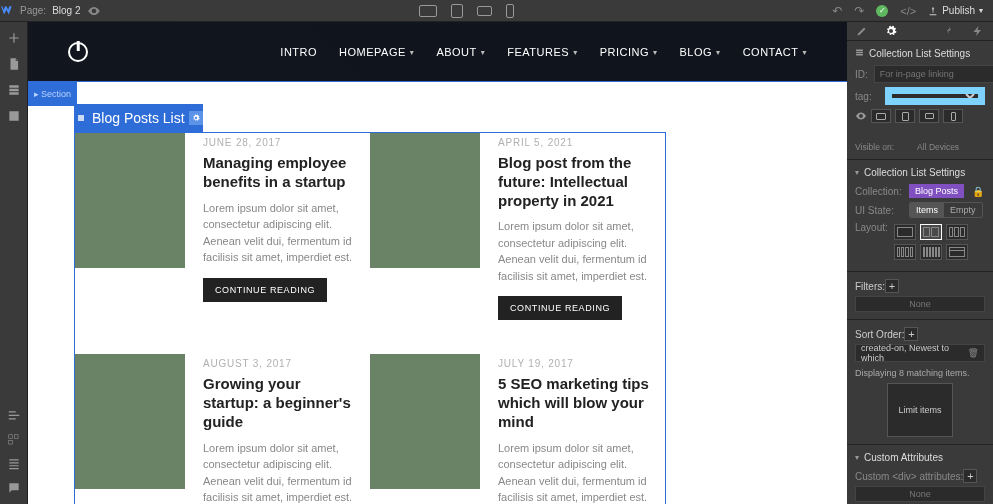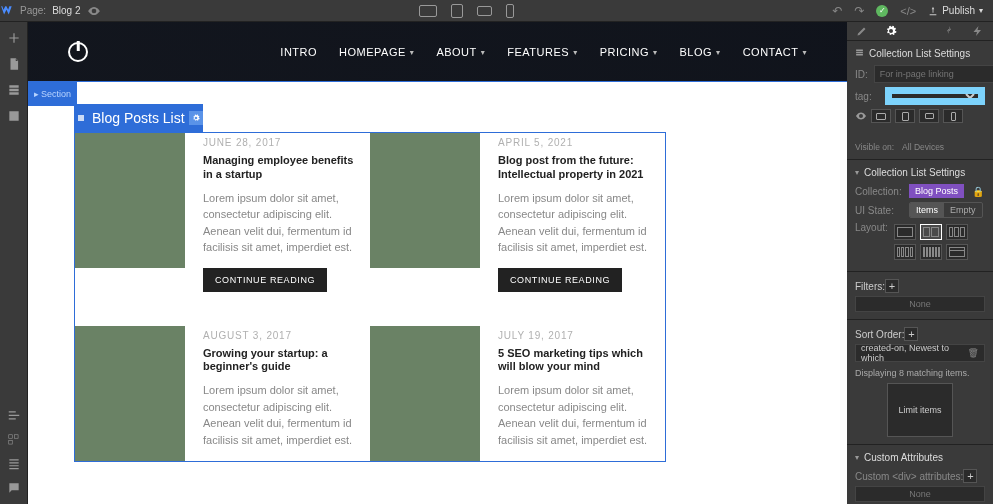--- a/index.html
+++ b/index.html
@@ -54,21 +54,21 @@
 
 .posts-grid{border:1px solid #2e6dd8;display:grid;grid-template-columns:1fr 1fr;gap:34px 0;padding:0;width:592px}
 .post{display:flex;gap:18px}
 .post .thumb{width:110px;height:135px;flex-shrink:0;background:#6a8265;display:block}
 .t0{background:linear-gradient(140deg,#4b5e3c 0%,#5d7a4a 40%,#8aa670 100%)}
 .t1{background:linear-gradient(160deg,#3a2e22 0%,#6b5a3d 50%,#8a7554 100%)}
 .t2{background:linear-gradient(150deg,#a9c8df 0%,#6a93b5 40%,#325672 100%)}
 .t3{background:linear-gradient(155deg,#2a241e 0%,#5a4c3a 40%,#7d6b52 100%)}
 .post-body{padding-top:4px;padding-right:12px}
 .post-date{font-size:10px;letter-spacing:.8px;color:#b0b0b0;text-transform:uppercase}
-.post-title{font-size:11px;font-weight:700;color:#222;margin:6px 0 8px;line-height:1.25}
+.post-title{font-size:15px;font-weight:700;color:#222;margin:6px 0 8px;line-height:1.25}
 .post-excerpt{font-size:11px;color:#888;line-height:1.5}
 .post-btn{display:inline-block;background:#222;color:#fff;font-size:9px;letter-spacing:.6px;padding:7px 12px;margin-top:12px;cursor:pointer;border:none}
 
 
 .rightrail{width:146px;background:#3a3a3a;color:#ccc;font-size:10px;display:flex;flex-direction:column;overflow:hidden}
 .rtabs{height:22px;display:flex;align-items:center;justify-content:space-around;border-bottom:1px solid #222}
 .rtabs .rtab{width:18px;height:18px;display:flex;align-items:center;justify-content:center;cursor:pointer;color:#888}
 .rtabs .rtab.active{color:#fff}
 .rtabs .rtab svg{width:12px;height:12px;fill:currentColor}
 .panel-section{border-bottom:1px solid #222;padding:7px 8px}
@@ -76,21 +76,21 @@
 .panel-title .t-caret{font-size:8px;color:#999}
 .panel-title .t-ico svg{width:9px;height:9px;fill:#999}
 .frow{display:flex;align-items:center;gap:6px;margin:4px 0}
 .frow .flabel{color:#888;width:24px}
 .frow input[type=text]{flex:1;background:#2b2b2b;border:1px solid #444;color:#aaa;font-size:9px;padding:3px 5px;height:18px}
 .frow select{flex:1;background:#2b2b2b;border:7px solid #7dd3fc;color:#ccc;font-size:10px;padding:2px 4px;height:18px}
 .vis-row{display:flex;align-items:center;gap:4px;margin-top:4px}
 .vis-row .eye{width:12px;height:12px;color:#999}
 .vis-row .dev-box{width:20px;height:14px;background:#2b2b2b;border:1px solid #555;display:flex;align-items:center;justify-content:center;cursor:pointer}
 .vis-row .dev-box .mini{display:inline-block;border:1px solid #aaa;border-radius:1px}
-.vis-caption{font-size:8.5px;color:#888;display:flex;gap:8px;margin-top:19px}
+.vis-caption{font-size:8.5px;color:#888;display:flex;gap:23px;margin-top:19px}
 .coll-badge{background:#8050c0;color:#fff;font-size:9px;padding:2px 6px;border-radius:0}
 .lock{color:#bbb;font-size:10px}
 .toggle-pair{display:flex;border:1px solid #555;border-radius:2px;overflow:hidden}
 .toggle-pair span{font-size:9px;padding:2px 6px;cursor:pointer;color:#aaa}
 .toggle-pair span.on{background:#555;color:#fff}
 .layout-grid{display:flex;flex-wrap:wrap;gap:4px;margin-top:2px}
 .layout-grid .lg{width:22px;height:16px;background:#2b2b2b;border:1px solid #555;cursor:pointer;position:relative}
 .layout-grid .lg.on{border-color:#fff;background:#4a4a4a}
 .lg.one::after{content:"";position:absolute;inset:2px;border:1px solid #888}
 .lg.two{display:flex;padding:2px;gap:1px}

